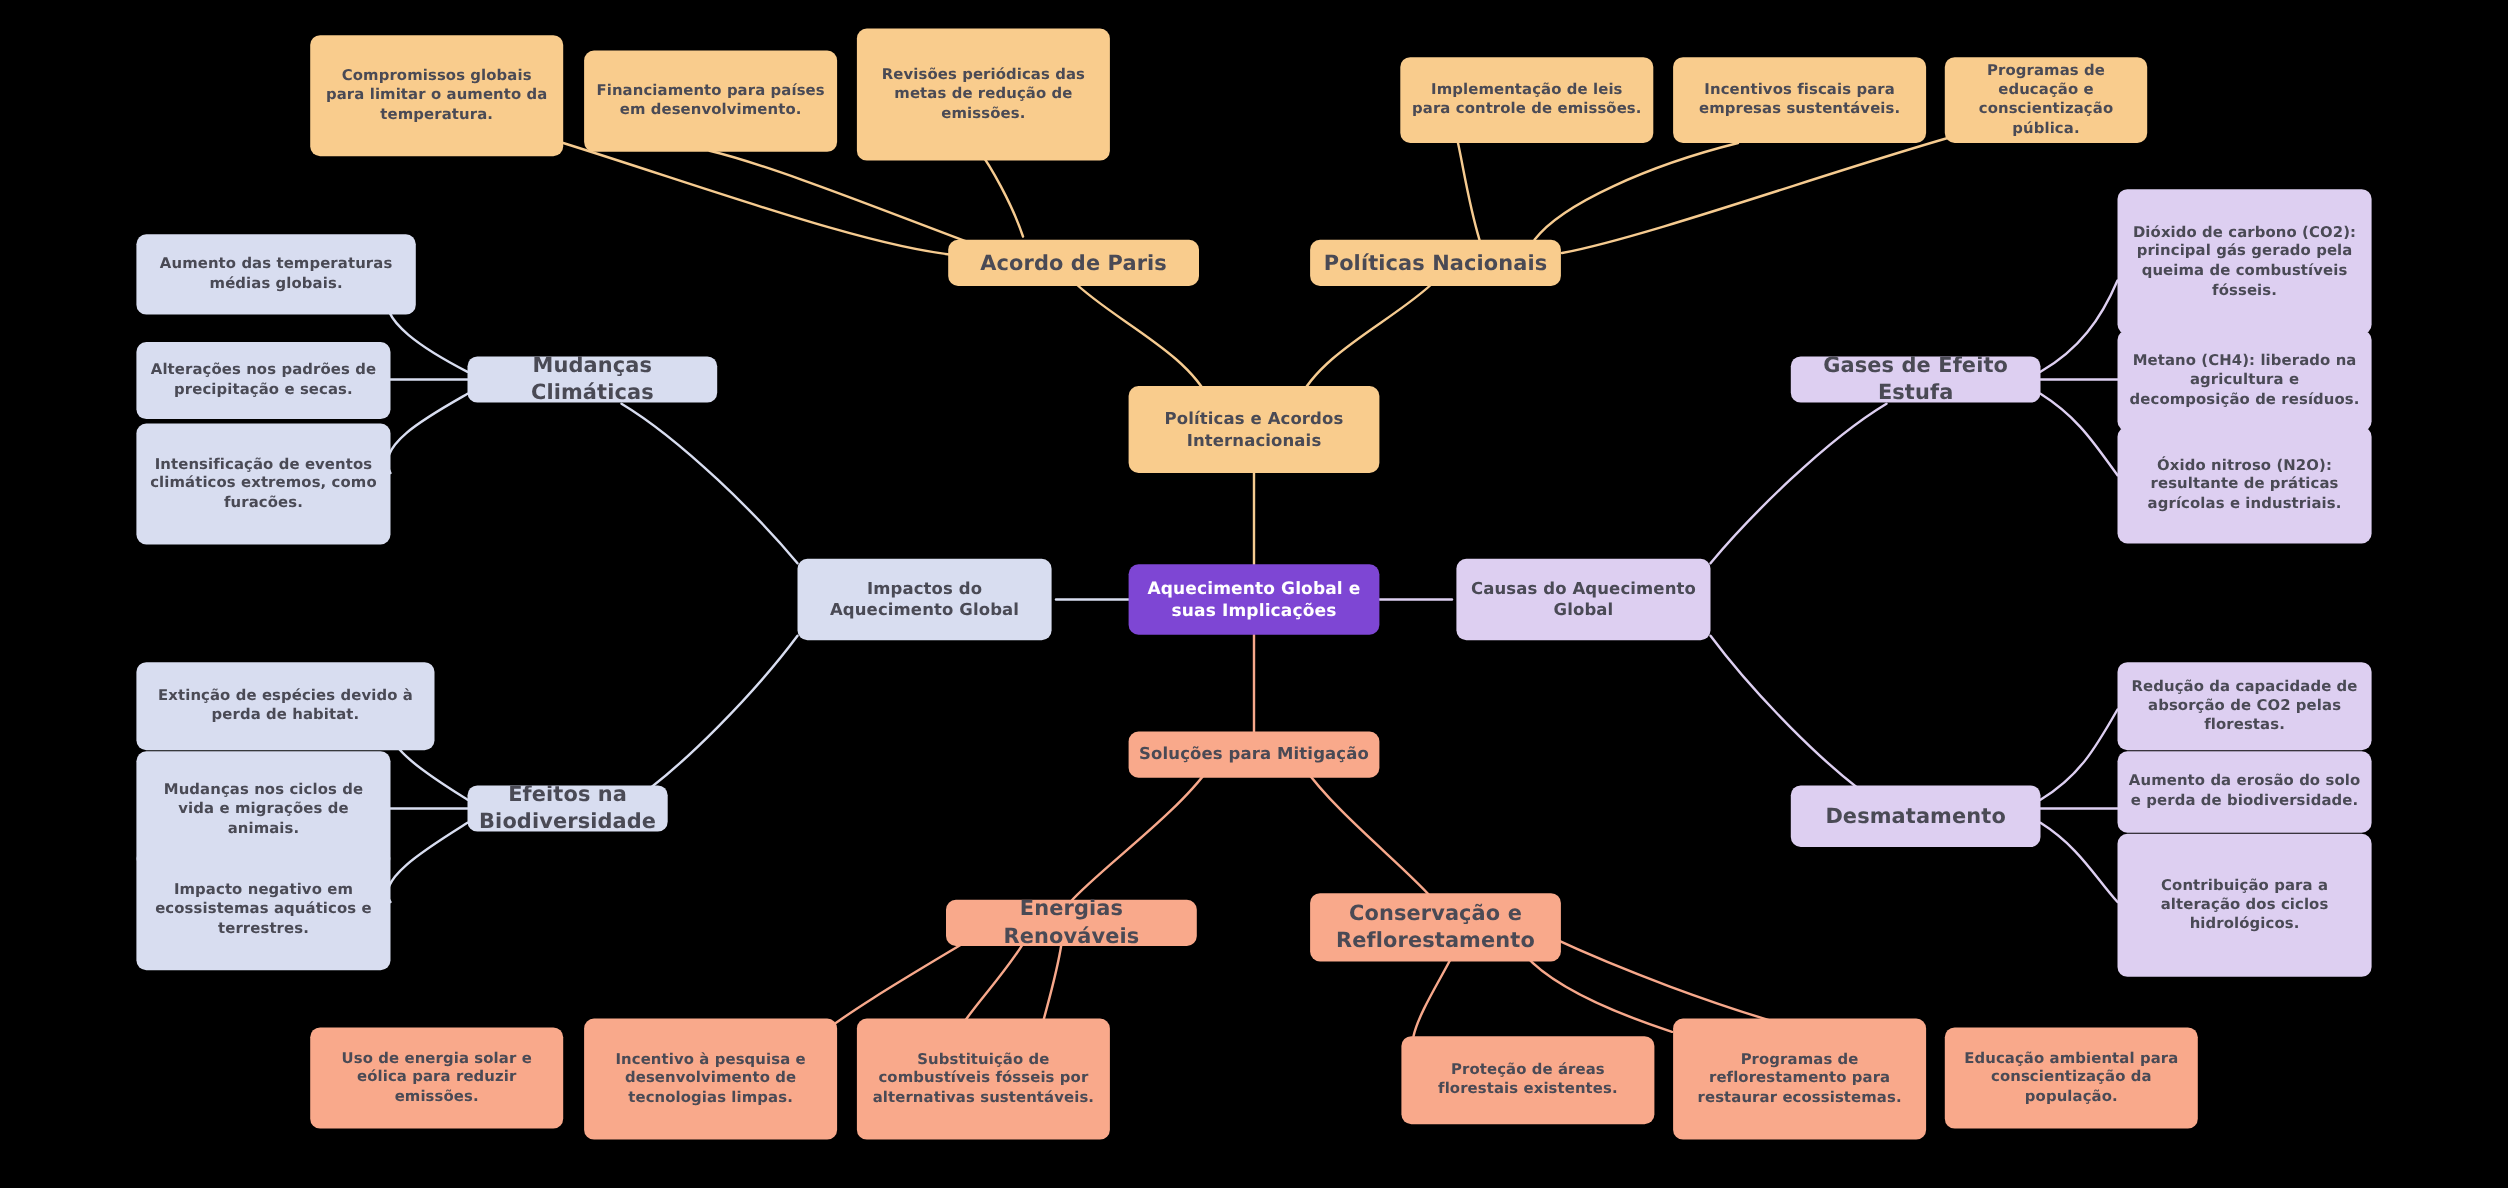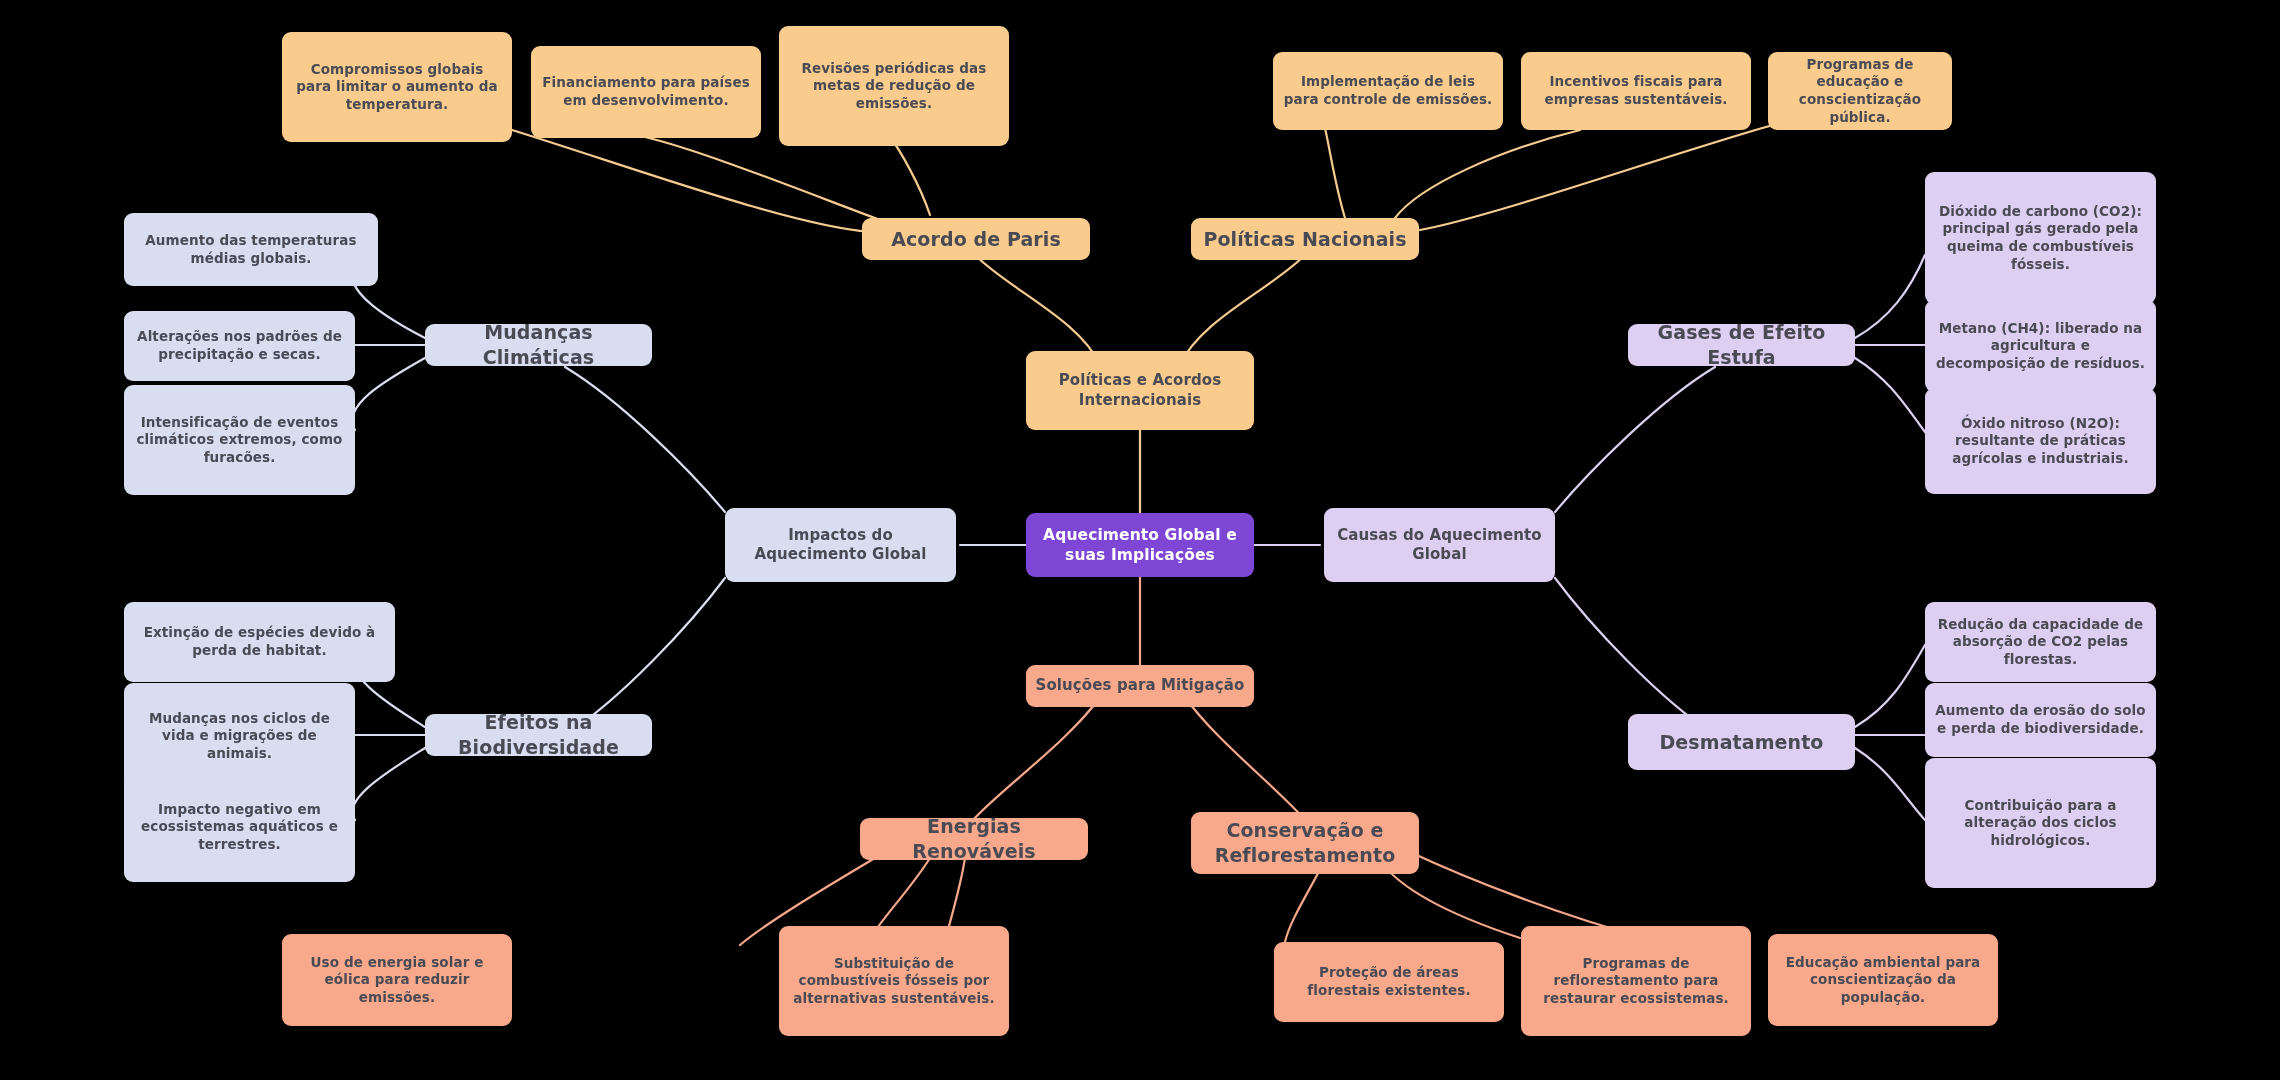--- a/index.html
+++ b/index.html
@@ -113,21 +113,21 @@
   <div class="node c-orange leaf" style="left:779px;top:26px;width:230px;height:120px;">Revisões periódicas das metas de redução de emissões.</div>
 
   <div class="node c-orange leaf" style="left:1273px;top:52px;width:230px;height:78px;">Implementação de leis para controle de emissões.</div>
   <div class="node c-orange leaf" style="left:1521px;top:52px;width:230px;height:78px;">Incentivos fiscais para empresas sustentáveis.</div>
   <div class="node c-orange leaf" style="left:1768px;top:52px;width:184px;height:78px;">Programas de educação e conscientização pública.</div>
 
   <div class="node c-blue lvl1" style="left:725px;top:508px;width:231px;height:74px;">Impactos do Aquecimento Global</div>
 
   <div class="node c-blue lvl2" style="left:425px;top:324px;width:227px;height:42px;">Mudanças Climáticas</div>
 
-  <div class="node c-blue lvl2" style="left:425px;top:714px;width:227px;height:42px;">Efeitos na Biodiversidade</div>
+  <div class="node c-blue lvl2" style="left:425px;top:714px;width:182px;height:42px;">Efeitos na Biodiversidade</div>
 
   <div class="node c-blue leaf" style="left:124px;top:213px;width:254px;height:73px;">Aumento das temperaturas médias globais.</div>
   <div class="node c-blue leaf" style="left:124px;top:311px;width:231px;height:70px;">Alterações nos padrões de precipitação e secas.</div>
   <div class="node c-blue leaf" style="left:124px;top:385px;width:231px;height:110px;">Intensificação de eventos climáticos extremos, como furacões.</div>
 
   <div class="node c-blue leaf" style="left:124px;top:602px;width:271px;height:80px;">Extinção de espécies devido à perda de habitat.</div>
   <div class="node c-blue leaf" style="left:124px;top:683px;width:231px;height:106px;">Mudanças nos ciclos de vida e migrações de animais.</div>
   <div class="node c-blue leaf" style="left:124px;top:772px;width:231px;height:110px;">Impacto negativo em ecossistemas aquáticos e terrestres.</div>
 
   <div class="node c-lavender lvl1" style="left:1324px;top:508px;width:231px;height:74px;">Causas do Aquecimento Global</div>
@@ -144,19 +144,20 @@
   <div class="node c-lavender leaf" style="left:1925px;top:683px;width:231px;height:74px;">Aumento da erosão do solo e perda de biodiversidade.</div>
   <div class="node c-lavender leaf" style="left:1925px;top:758px;width:231px;height:130px;">Contribuição para a alteração dos ciclos hidrológicos.</div>
 
   <div class="node c-salmon lvl1" style="left:1026px;top:665px;width:228px;height:42px;">Soluções para Mitigação</div>
 
   <div class="node c-salmon lvl2" style="left:860px;top:818px;width:228px;height:42px;">Energias Renováveis</div>
 
   <div class="node c-salmon lvl2" style="left:1191px;top:812px;width:228px;height:62px;">Conservação e Reflorestamento</div>
 
   <div class="node c-salmon leaf" style="left:282px;top:934px;width:230px;height:92px;">Uso de energia solar e eólica para reduzir emissões.</div>
+  <div class="node c-salmon leaf" style="left:531px;top:926px;width:230px;height:110px;">Incentivo à pesquisa e desenvolvimento de tecnologias limpas.</div>
   <div class="node c-salmon leaf" style="left:779px;top:926px;width:230px;height:110px;">Substituição de combustíveis fósseis por alternativas sustentáveis.</div>
 
   <div class="node c-salmon leaf" style="left:1274px;top:942px;width:230px;height:80px;">Proteção de áreas florestais existentes.</div>
   <div class="node c-salmon leaf" style="left:1521px;top:926px;width:230px;height:110px;">Programas de reflorestamento para restaurar ecossistemas.</div>
   <div class="node c-salmon leaf" style="left:1768px;top:934px;width:230px;height:92px;">Educação ambiental para conscientização da população.</div>
 
 </div>
 
 </body></html>

